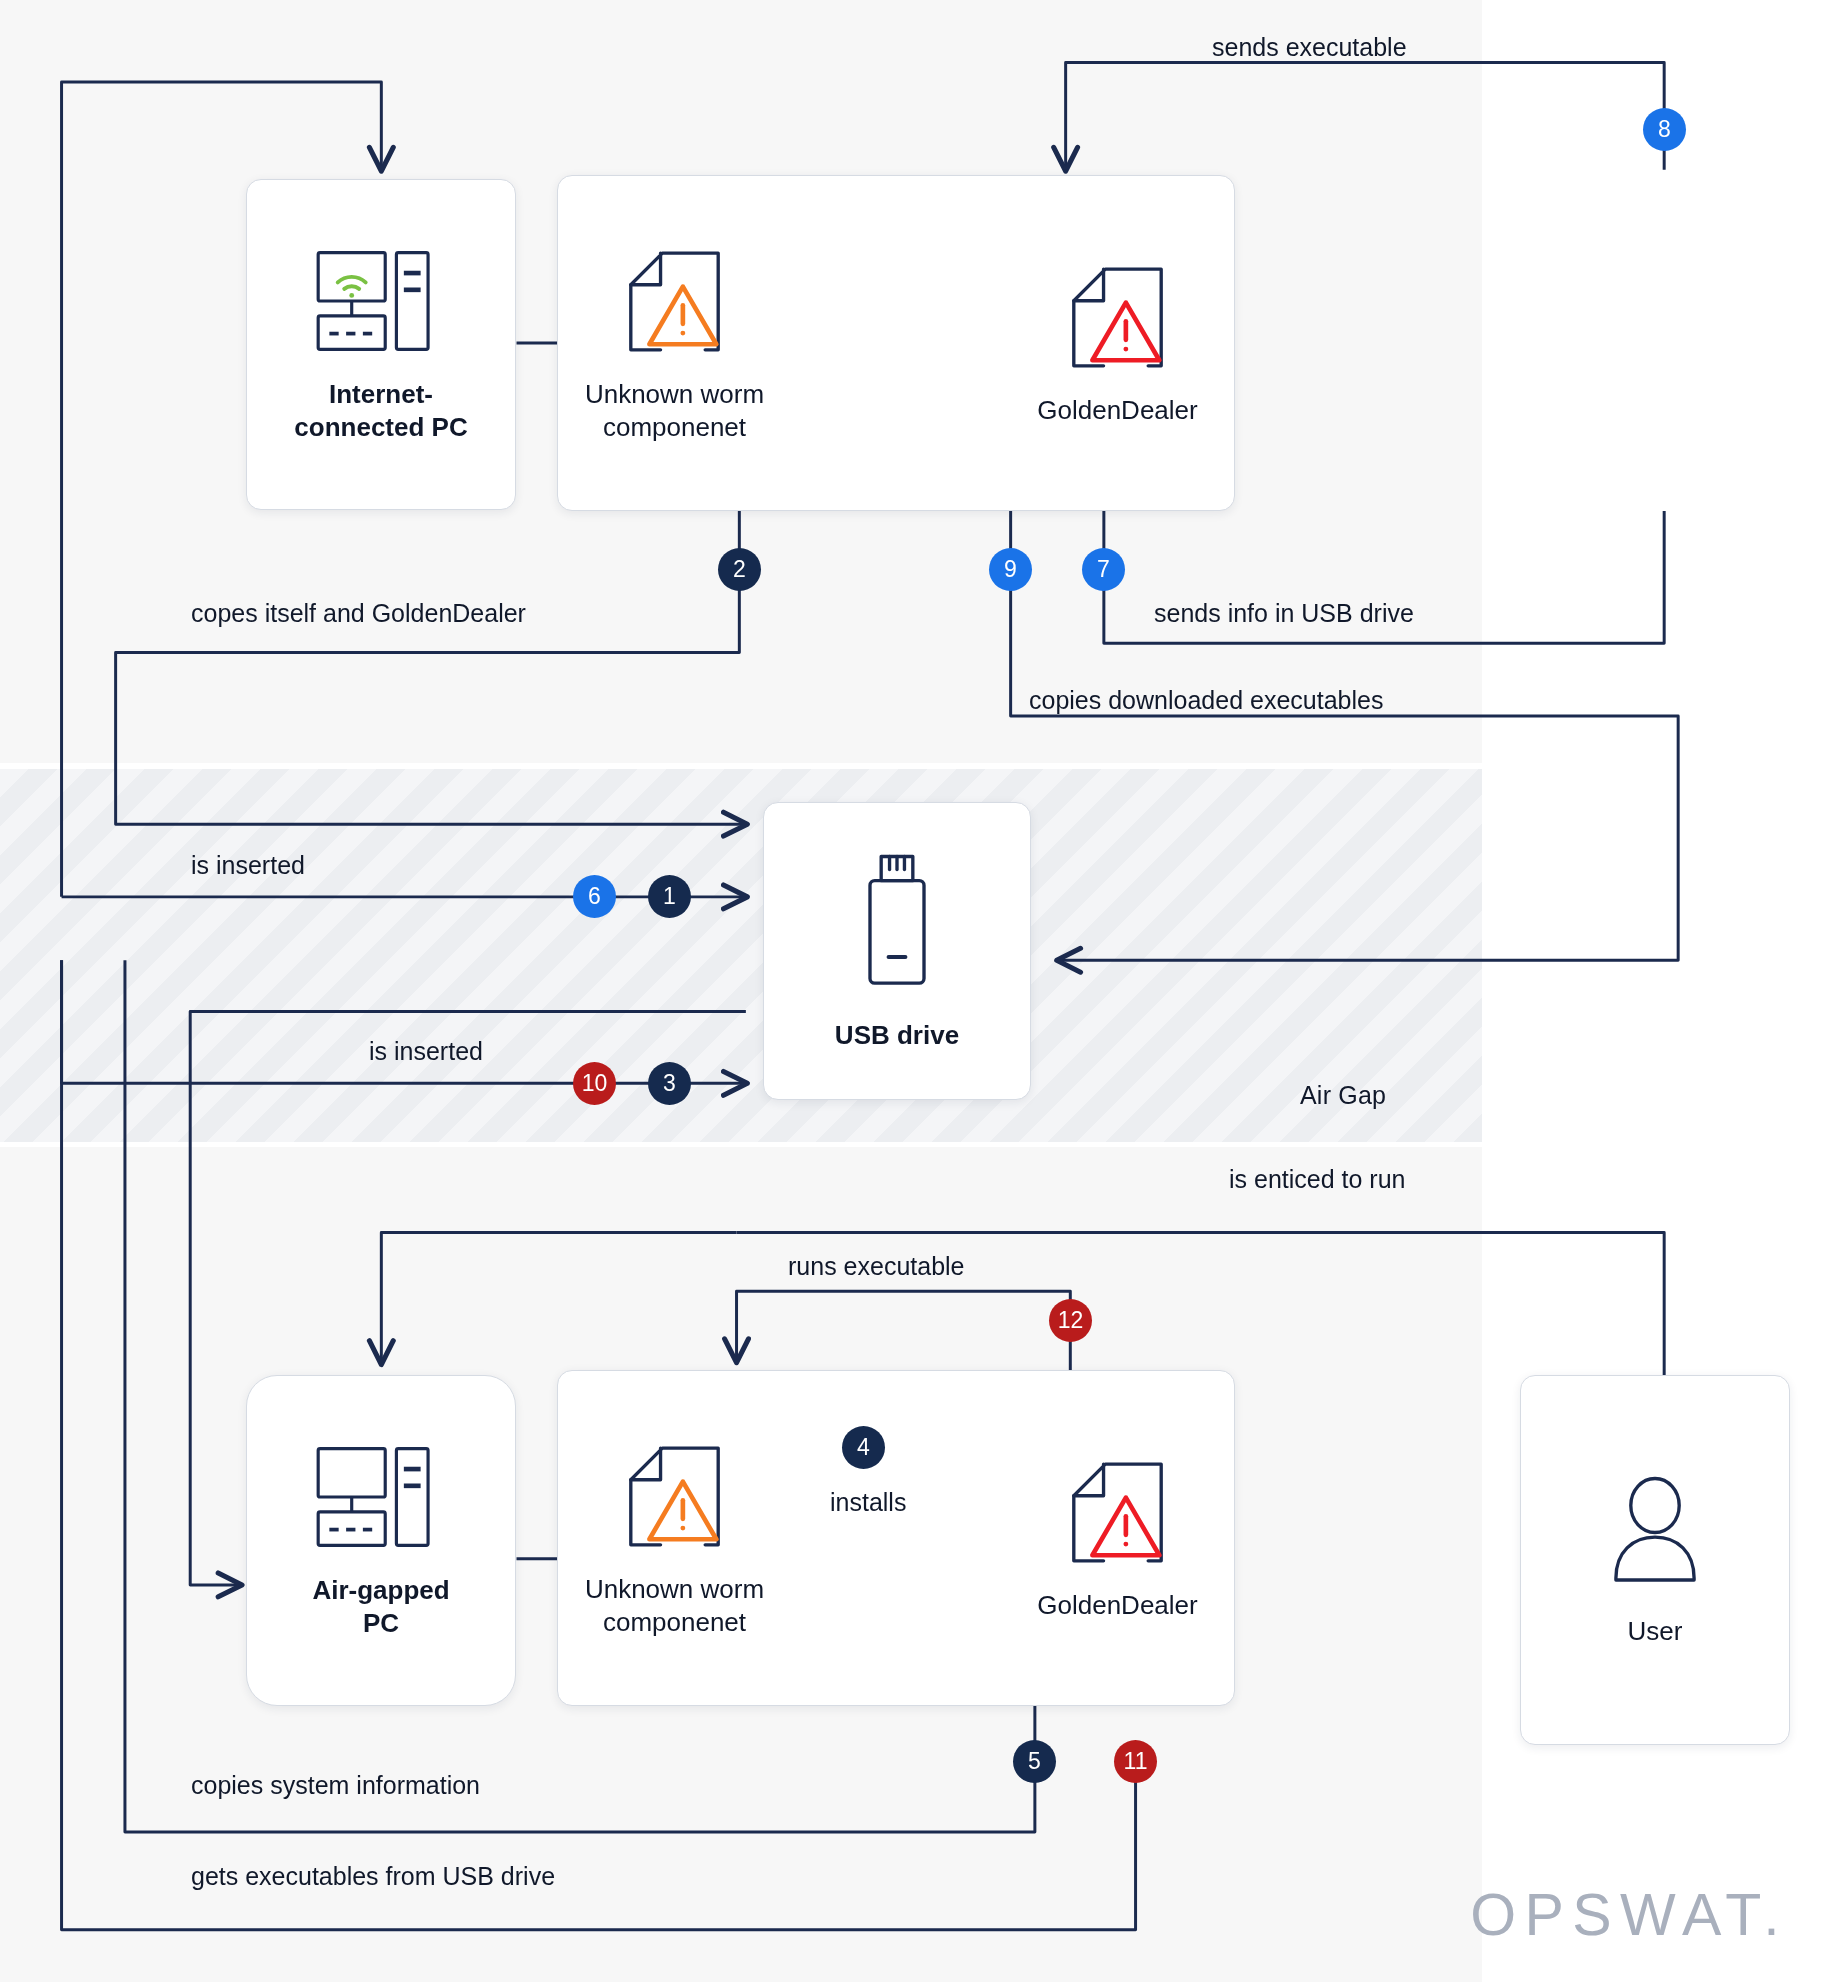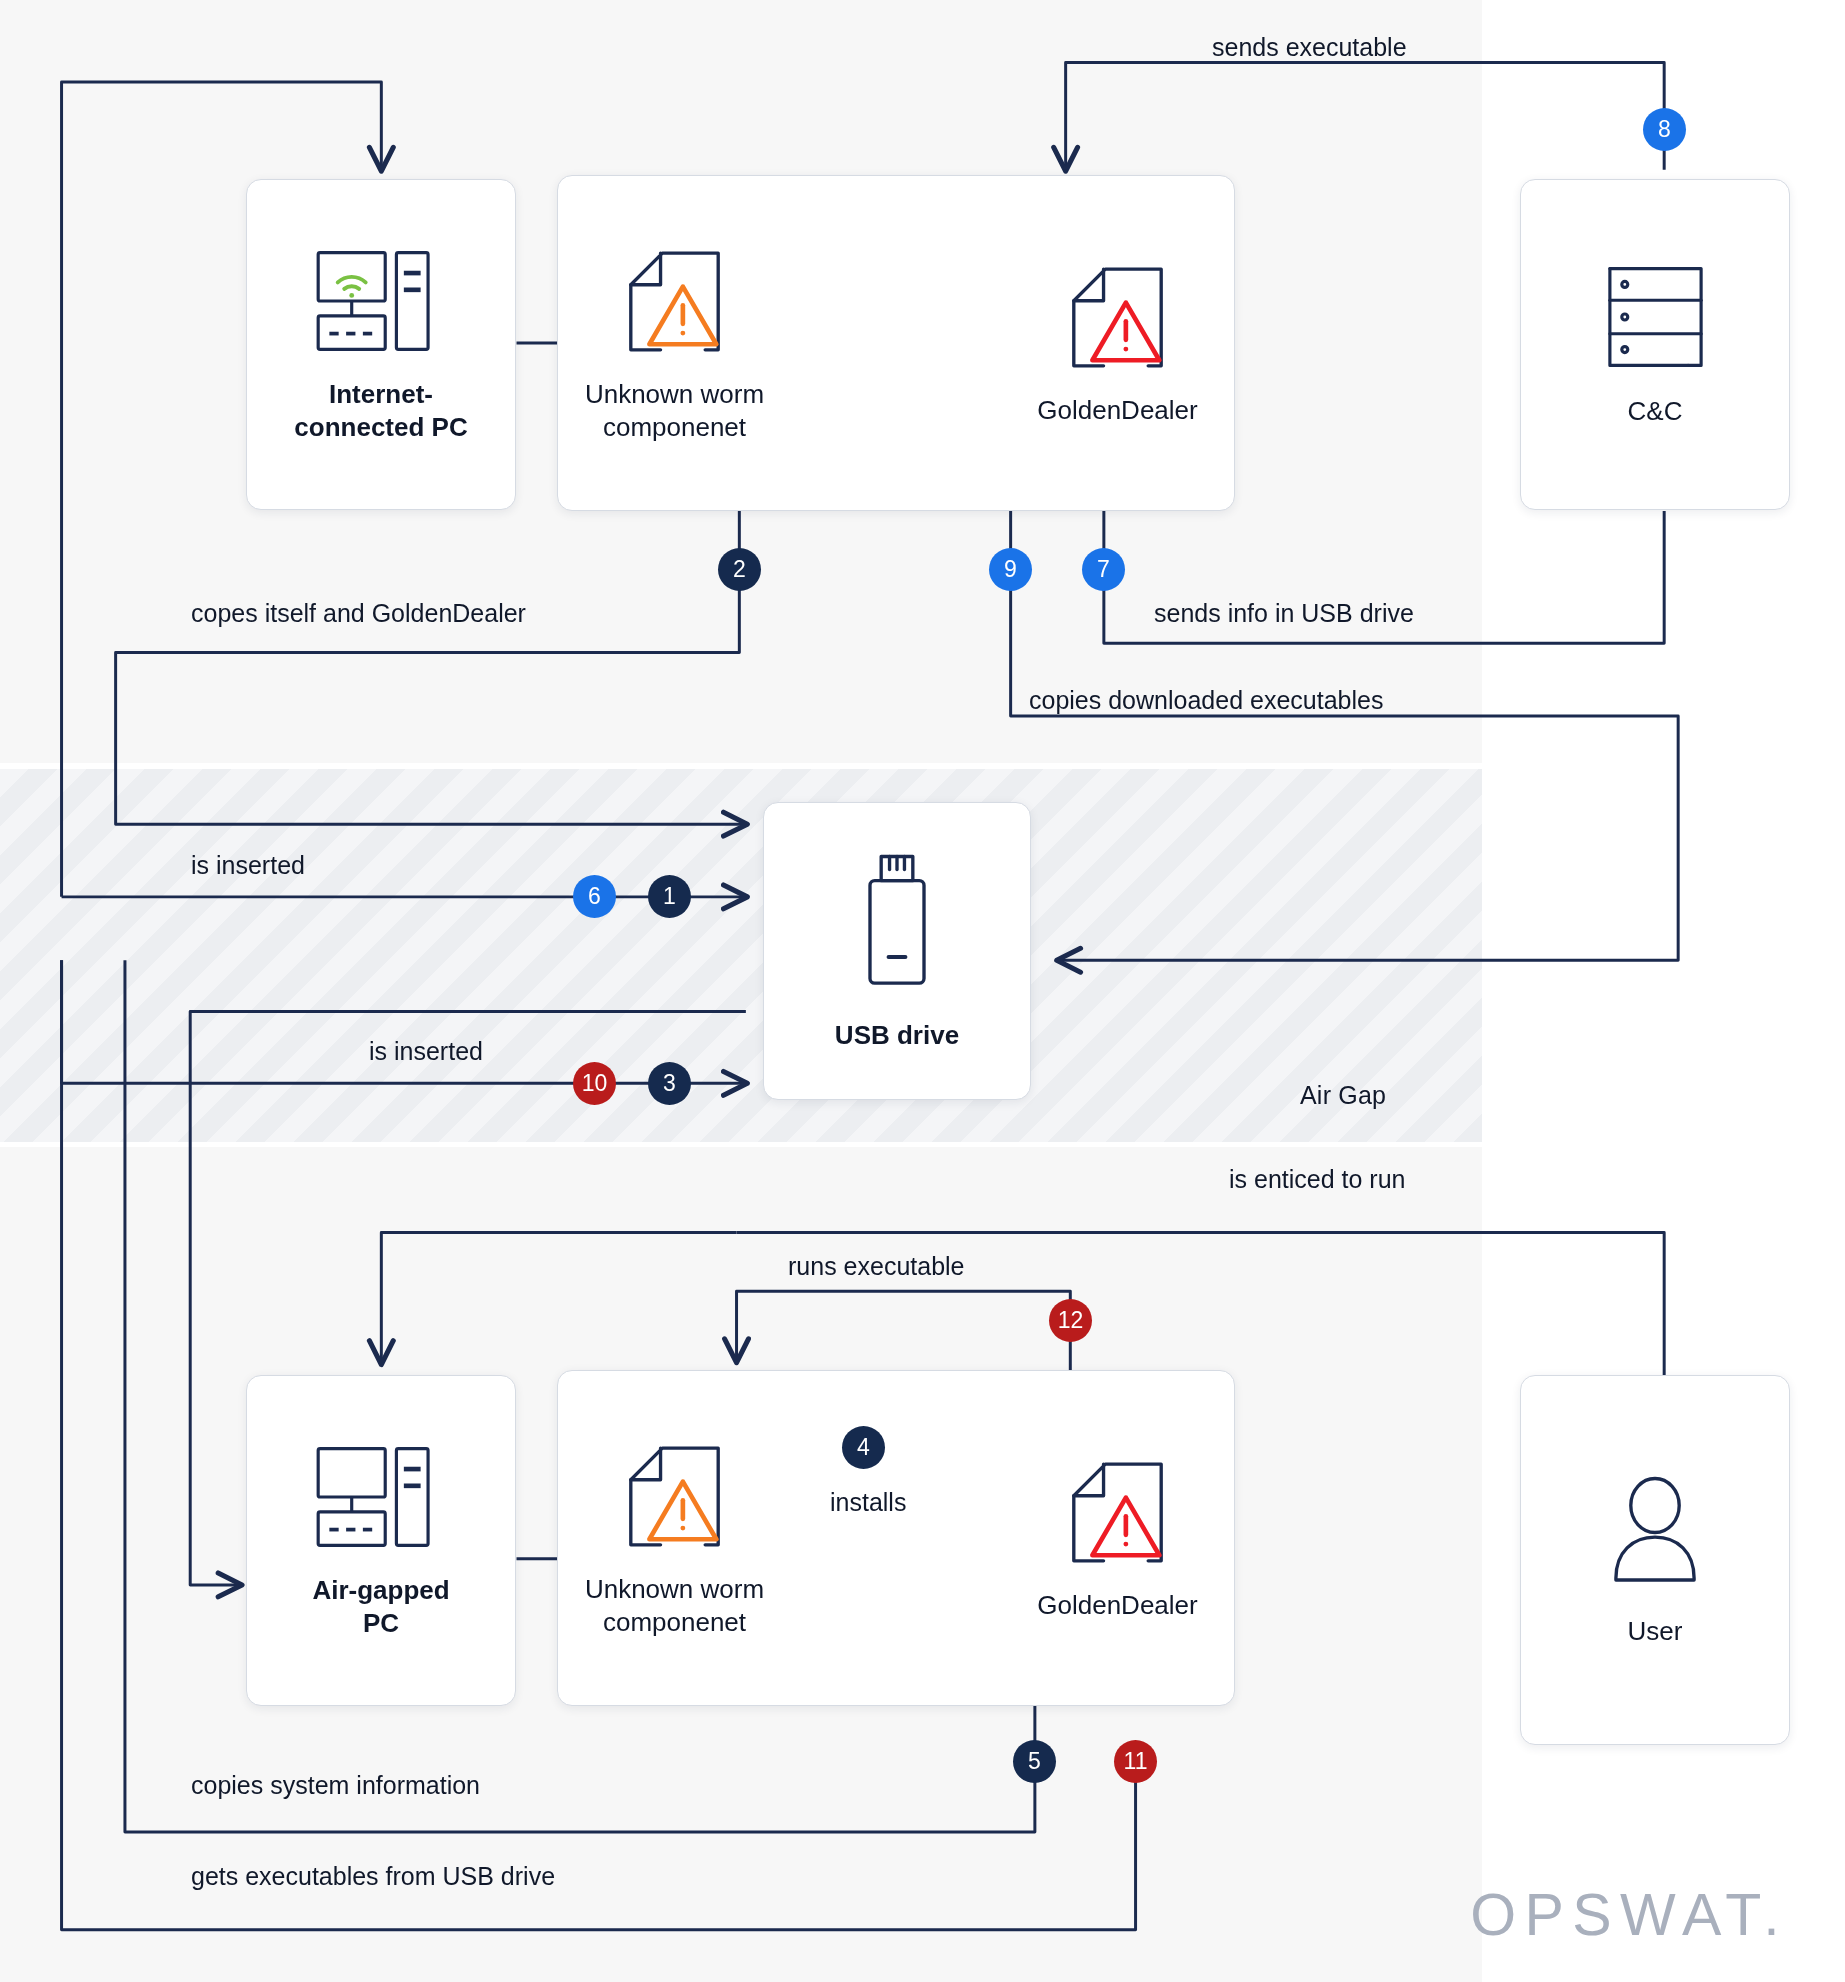--- a/index.html
+++ b/index.html
@@ -53,21 +53,21 @@
     line-height: 1.28; margin-top: 22.4px;
     white-space: pre-line;
   }
   .card .lbl.bold { font-weight: bold; margin-top: 21px; }
 
   
   #card-inet      { left: 246px;  top: 179px;  width: 270px; height: 331px; }
   #card-malware-t { left: 557px;  top: 175px;  width: 678px; height: 336px; }
   #card-cc        { left: 1520px; top: 179px;  width: 270px; height: 331px; }
   #card-usb       { left: 763px;  top: 802px;  width: 268px; height: 298px; }
-  #card-airpc     { left: 246px;  top: 1375px; width: 270px; height: 331px; }
+  #card-airpc     { left: 246px;  top: 1375px; width: 270px; height: 331px; border-radius: 31px; }
   #card-malware-b { left: 557px;  top: 1370px; width: 678px; height: 336px; }
   #card-user      { left: 1520px; top: 1375px; width: 270px; height: 370px; }
 
   
   .malgroup { flex-direction: row; justify-content: space-between; align-items: center; }
   .malitem  { display: flex; flex-direction: column; align-items: center; width: 233px; }
   .malitem .lbl { margin-top: 17px; }
 
   
   #wires { position: absolute; left: 0; top: 0; width: 1846px; height: 1983px; pointer-events: none; }
@@ -203,34 +203,20 @@
         <g fill="none" stroke="#ee1c25" stroke-width="5" stroke-linejoin="round" stroke-linecap="round">
           <path d="M74,48 L110,110 L38,110 Z"></path>
           <line x1="74" y1="68" x2="74" y2="88"></line>
           <circle cx="74" cy="98" r="2.6" fill="#ee1c25" stroke="none"></circle>
         </g>
       </svg>
       <div class="lbl">GoldenDealer</div>
     </div>
   </div>
 
-  <div class="card" id="card-cc">
-    <svg width="121" height="112" viewBox="0 0 130 120">
-      <g fill="none" stroke="#1b2a4e" stroke-width="3.4" stroke-linejoin="round" stroke-linecap="round">
-        <path d="M16,8 L114,8 L114,112 L100,112"></path>
-        <path d="M16,8 L16,112 L100,112"></path>
-        <line x1="16" y1="42" x2="114" y2="42"></line>
-        <line x1="16" y1="78" x2="114" y2="78"></line>
-        <circle cx="32" cy="25" r="3.2"></circle>
-        <circle cx="32" cy="60" r="3.2"></circle>
-        <circle cx="32" cy="95" r="3.2"></circle>
-      </g>
-    </svg>
-    <div class="lbl">C&amp;C</div>
-  </div>
 
   <div class="card" id="card-usb">
     <svg width="84" height="149" viewBox="0 0 90 160">
       <g fill="none" stroke="#1b2a4e" stroke-width="3.6" stroke-linejoin="round" stroke-linecap="round">
         <path d="M28,8 L62,8 L62,34 L28,34 Z"></path>
         <line x1="37" y1="8" x2="37" y2="22"></line>
         <line x1="45" y1="8" x2="45" y2="22"></line>
         <line x1="53" y1="8" x2="53" y2="22"></line>
         <rect x="16" y="34" width="58" height="110" rx="5"></rect>
         <line x1="36" y1="116" x2="54" y2="116" stroke-width="4.4"></line>

